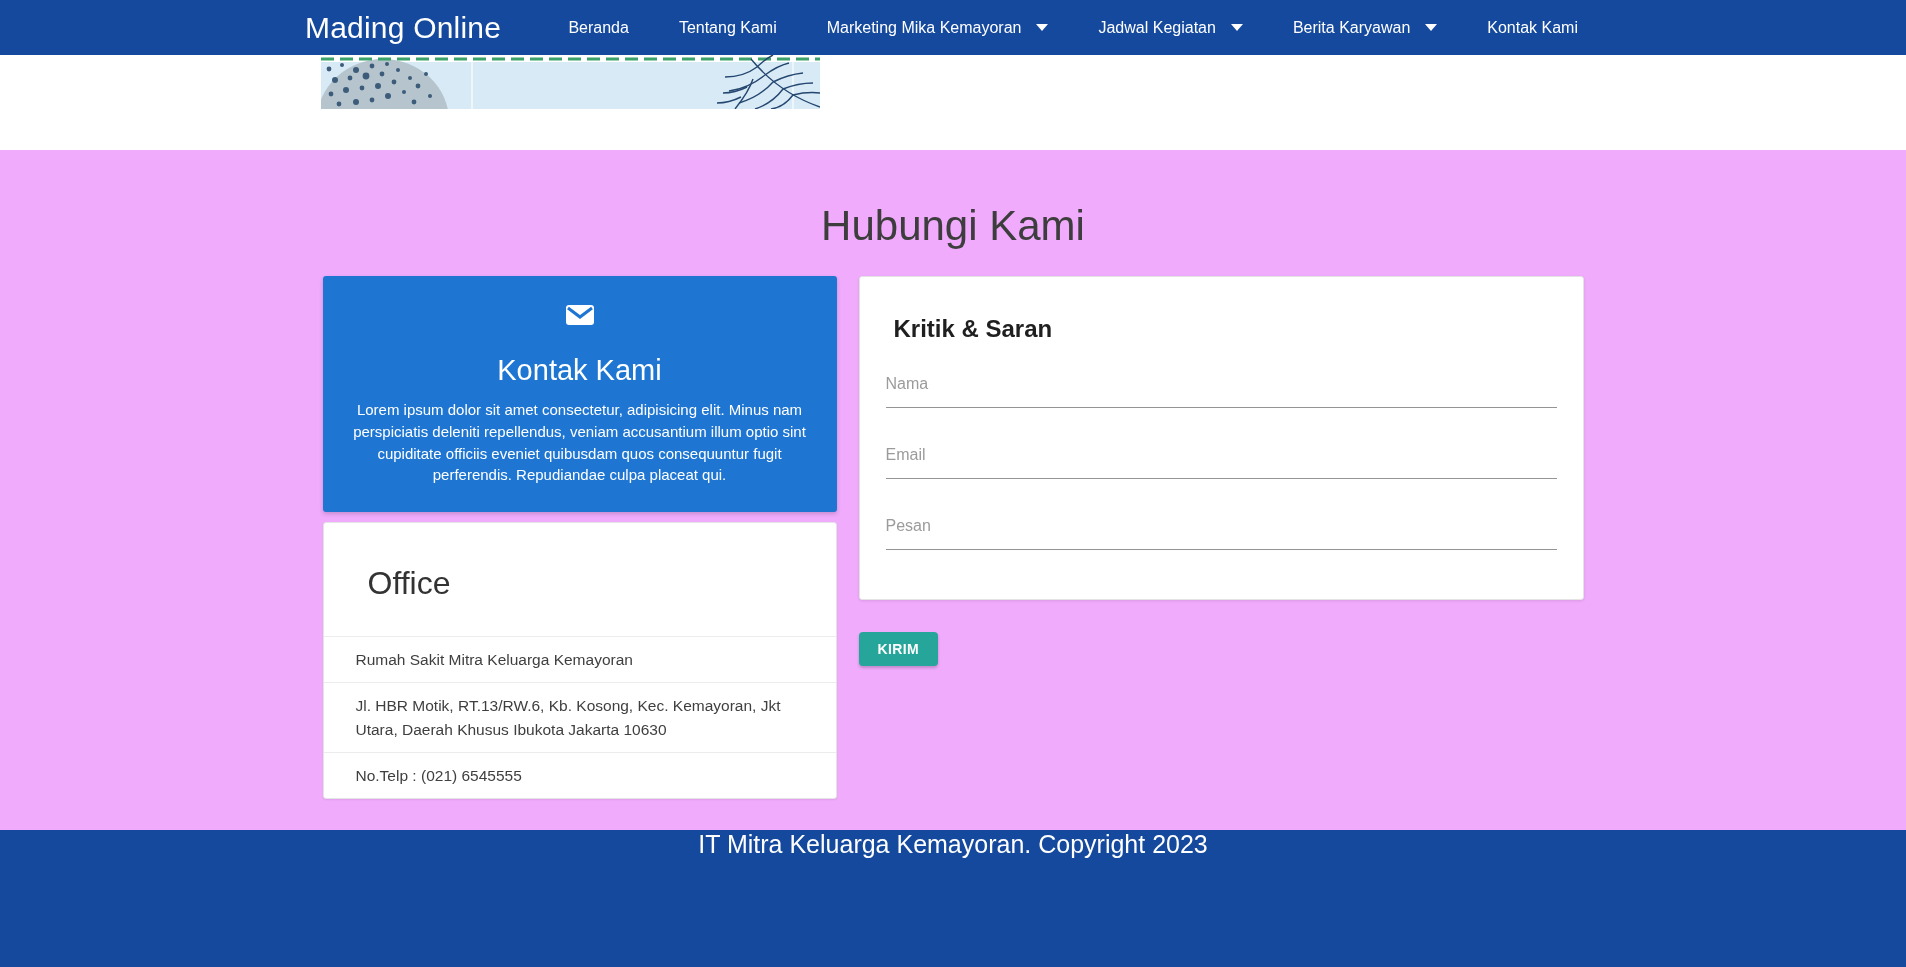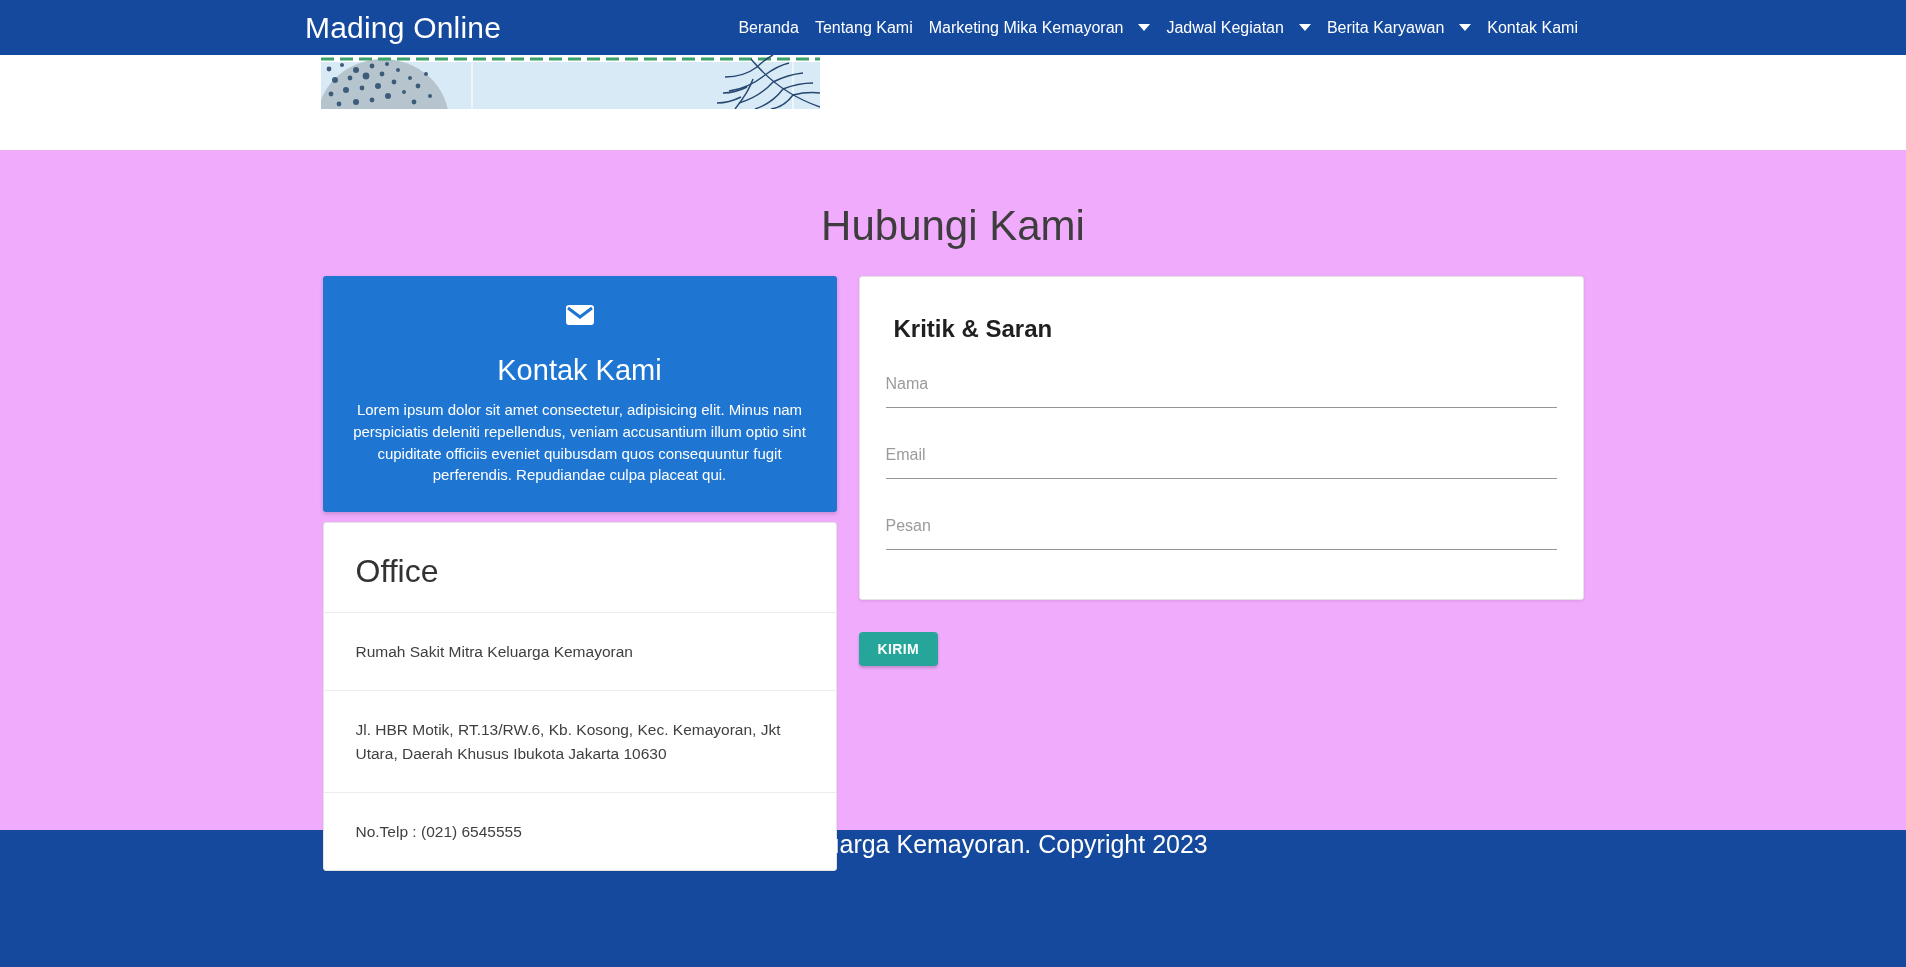--- a/index.html
+++ b/index.html
@@ -10,21 +10,21 @@
     background:#ffffff;
   }
 
   
   .navbar {
     height:55px; background:#14499d;
     display:flex; align-items:center; justify-content:space-between;
     padding:0 328px 0 305px;
   }
   .brand { color:#fff; font-size:30px; font-weight:400; text-decoration:none; letter-spacing:0.2px; }
-  .nav { display:flex; align-items:center; gap:16px; }
+  .nav { display:flex; align-items:center; gap:50px; }
   .nav-item {
     color:#fff; font-size:16px; text-decoration:none;
     display:flex; align-items:center; white-space:nowrap; cursor:pointer;
   }
   .caret {
     display:inline-block; width:0; height:0; margin-left:15px;
     border-left:6px solid transparent; border-right:6px solid transparent;
     border-top:7px solid #ffffff;
   }
 
@@ -49,23 +49,23 @@
   }
   .contact-title { font-size:29px; font-weight:400; margin:24px 0 12px; }
   .contact-body { font-size:15px; line-height:1.45; margin:0; }
 
   .office-card {
     margin-top:10px; background:#fff;
     border:1px solid #e4e4e4; border-radius:3px;
     box-shadow:0 1px 2px rgba(0,0,0,0.07);
   }
   .office-header { padding:30px 32px 22px; }
-  .office-title { font-size:32px; font-weight:400; color:#333; margin:0; }
+  .office-title { font-size:32px; font-weight:400; color:#333; margin:12px; }
   .office-item {
-    border-top:1px solid #ececec; padding:27px 32px;
+    border-top:1px solid #ececec; padding:11px 32px;
     font-size:15.5px; color:#3f3f3f; line-height:1.5;
   }
 
   .form-card {
     background:#fff; border:1px solid #e3e3e3; border-radius:3px;
     box-shadow:0 1px 3px rgba(0,0,0,0.10);
     padding:38px 26px 49px;
   }
   .form-title { font-size:24px; font-weight:700; color:#1f1f1f; margin:0 8px 24px; }
   .field { margin-bottom:30px; }

